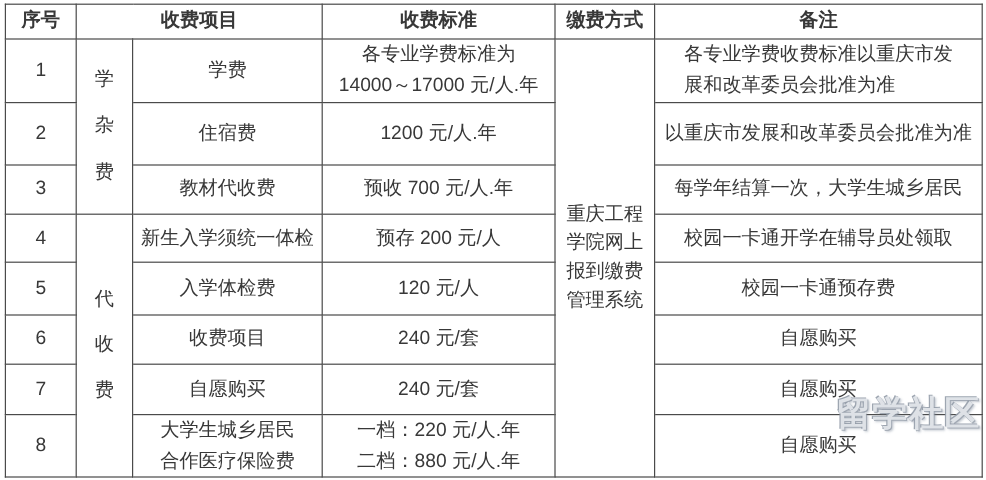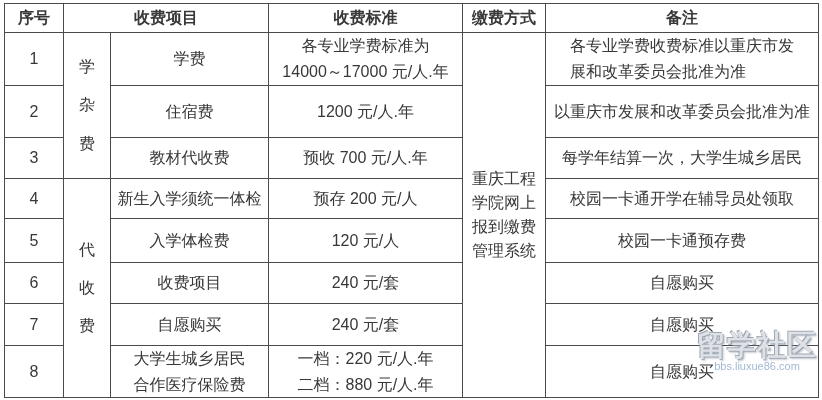--- a/index.html
+++ b/index.html
@@ -127,14 +127,13 @@
 合作医疗保险费</td>
     <td class="pre">一档：220 元/人.年
 二档：880 元/人.年</td>
     <td>自愿购买</td>
   </tr>
 </tbody>
   </table>
 
 <div class="watermark">
   <div class="wm-title">留学社区</div>
-  <div class="wm-url">bbs.liuxue86.com</div>
 </div>
 
 </body></html>

